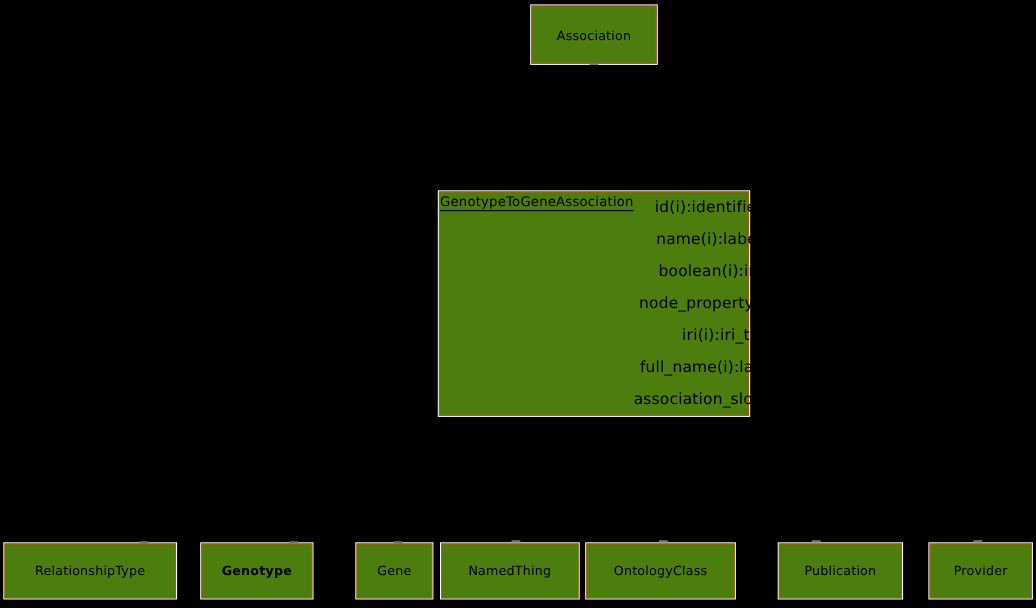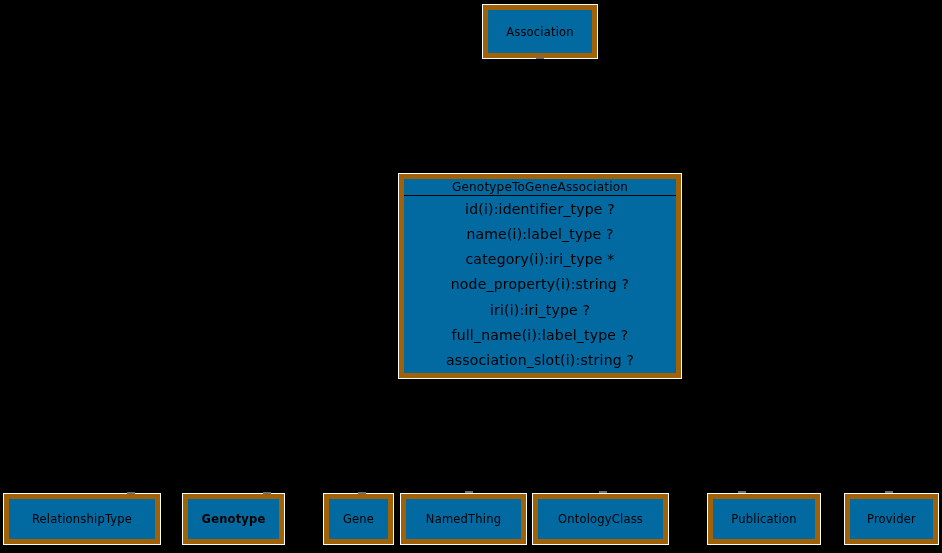--- a/index.html
+++ b/index.html
@@ -9,39 +9,39 @@
   body {
     width: 942px;
     height: 553px;
     position: relative;
     background: #000000;
     font-family: "DejaVu Sans", "Liberation Sans", sans-serif;
     overflow: hidden;
   }
   .cls {
     position: absolute;
-    background: #0369a1;
-    border: 5px solid #a16207;
+    background: #4d7c0f;
+    border: 1px solid #a16207;
     box-shadow: 0 0 0 1px #ffffff; 
     color: #000000;
     box-sizing: border-box;
     display: flex;
     align-items: center;
     justify-content: center;
     font-size: 11.5px;
     letter-spacing: 0.2px;
     white-space: nowrap;
   }
   
   #assoc { left: 483px; top: 5px; width: 114px; height: 53px; }
 
   
   #main {
     left: 399px; top: 174px; width: 282px; height: 204px;
-    flex-direction: column;
+    flex-direction: row;
     align-items: stretch;
     justify-content: flex-start;
     padding: 0;
   }
   #main .title {
     height: 16px;
     line-height: 16px;
     text-align: center;
     border-bottom: 1px solid #000000;
     font-size: 12px;
@@ -91,21 +91,21 @@
 
 <div id="assoc" class="cls">
   <span>Association</span>
 </div>
 
 <div id="main" class="cls">
   <div class="title">GenotypeToGeneAssociation</div>
   <div class="attrs">
     <div class="attr-row">id(i):identifier_type ?</div>
     <div class="attr-row">name(i):label_type ?</div>
-    <div class="attr-row">category(i):iri_type *</div>
+    <div class="attr-row">boolean(i):iri_type *</div>
     <div class="attr-row">node_property(i):string ?</div>
     <div class="attr-row">iri(i):iri_type ?</div>
     <div class="attr-row">full_name(i):label_type ?</div>
     <div class="attr-row">association_slot(i):string ?</div>
   </div>
 </div>
 
 <div id="rel-0" class="cls bottom">
   <span>RelationshipType</span>
 </div>

